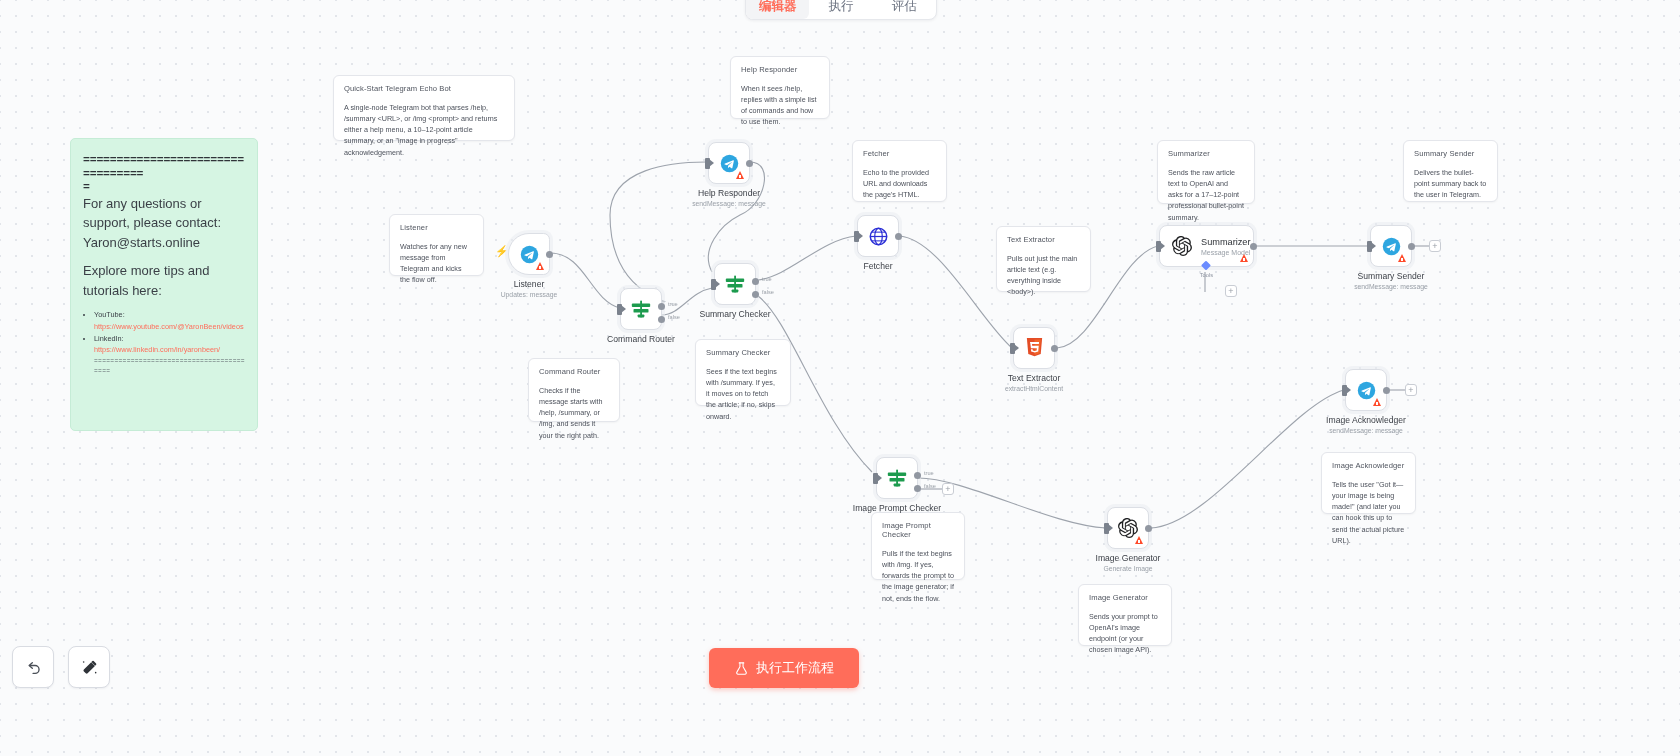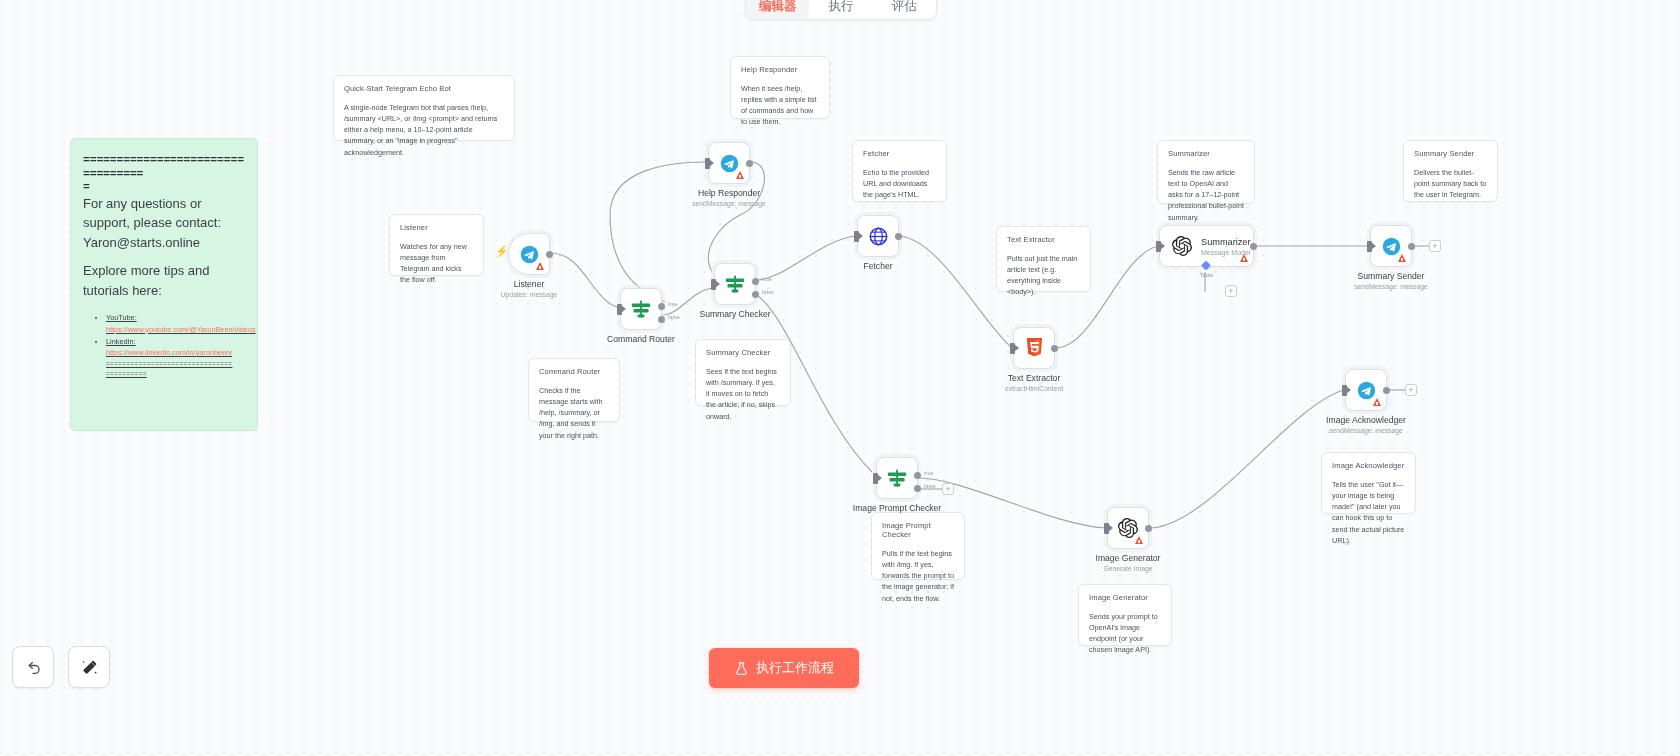--- a/index.html
+++ b/index.html
@@ -44,21 +44,21 @@
     padding:14px 12px;box-sizing:border-box;overflow:hidden;
   }
   #note-main .eqline{
     font-family:"Liberation Mono", monospace;font-size:11.5px;font-weight:bold;
     color:#2f3338;line-height:1.18;letter-spacing:-.2px;word-break:break-all;
   }
   #note-main h1{
     font-size:14.6px;margin:7px 0 7px 0;font-weight:bold;color:#22262b;letter-spacing:-.2px;
   }
   #note-main p{font-size:13px;line-height:1.5;margin:0 0 9px 0;color:#3a3f46;}
-  #note-main ul{margin:12px;padding-left:11px;text-decoration:underline;}
+  #note-main ul{margin:0;padding-left:11px;}
   #note-main li{font-size:7.3px;line-height:1.6;color:#3a3f46;}
   #note-main a{color:#ff6d5a;text-decoration:none;}
   #note-main .eqsmall{
     font-family:"Liberation Mono", monospace;font-size:6.3px;color:#5b6068;
     letter-spacing:.3px;word-break:break-all;margin-top:1px;
   }
   
   .node{
     position:absolute;background:#fff;border:1px solid #dcdfe5;border-radius:8px;
     box-shadow:0 0 0 3px rgba(233,236,241,.55);

